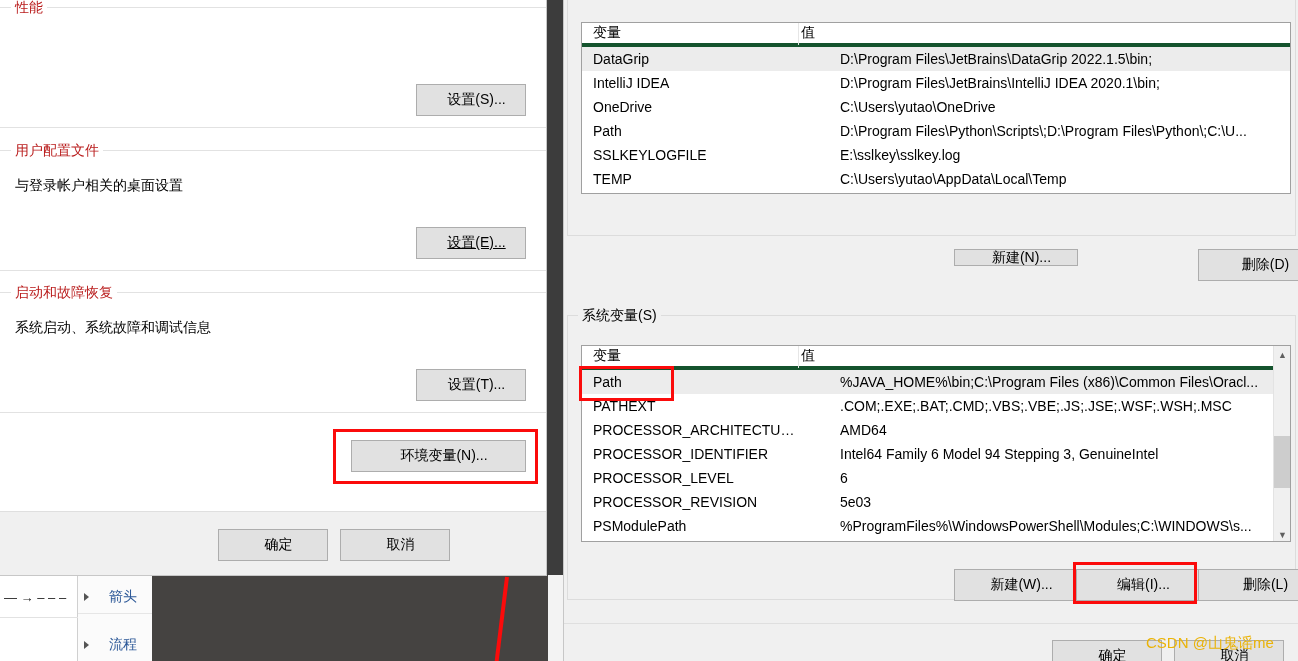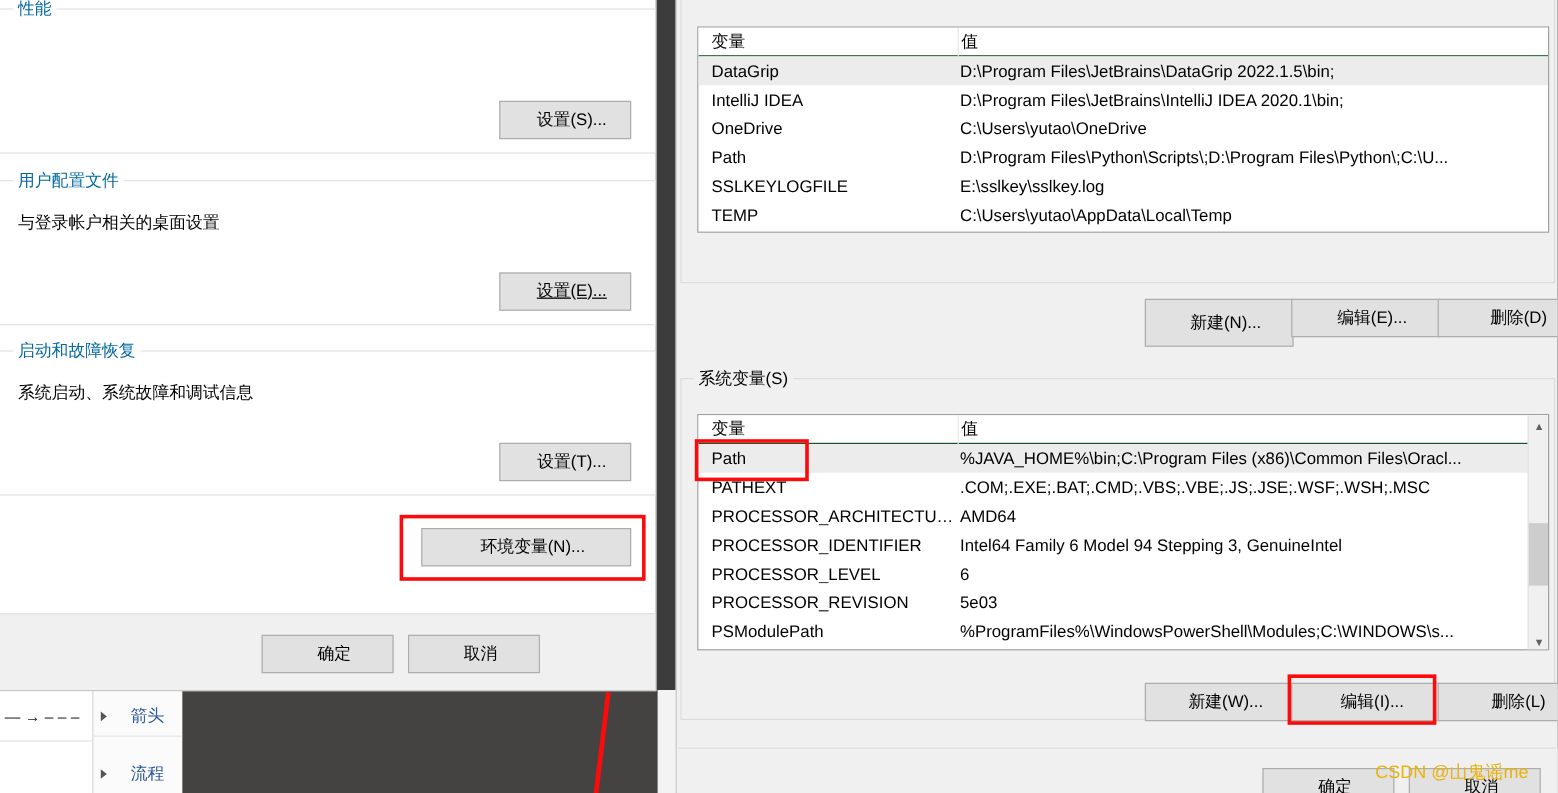--- a/index.html
+++ b/index.html
@@ -55,21 +55,21 @@
   
   .dlg-left {
     position: absolute; left: -2px; top: -2px; width: 549px; height: 578px;
     background: #ffffff; border: 1px solid #c7c7c7;
   }
   .group {
     position: absolute; border: 1px solid #e2e2e2; background: #ffffff;
   }
   .group-title {
     position: absolute; background: #ffffff; padding: 0 4px;
-    font-size: 14px; color: #0369a1; white-space: nowrap;
+    font-size: 14px; color: #b91c1c; white-space: nowrap;
   }
   .group-desc {
     position: absolute; font-size: 14px; color: #000; white-space: nowrap;
   }
   .btn {
     background: #e1e1e1; border: 1px solid #adadad; color: #000;
     font-size: 14px; font-family: "Liberation Sans", "DejaVu Sans", sans-serif;
     display: flex; align-items: center; justify-content: center;
     white-space: nowrap; cursor: default; padding: 0;
   }
@@ -96,28 +96,28 @@
   .rgroup-title {
     position: absolute; background: #f0f0f0; padding: 0 4px;
     font-size: 14px; color: #000; white-space: nowrap;
   }
   .listbox {
     position: absolute; background: #ffffff; border: 1px solid #a0a0a0;
     overflow: hidden;
   }
   .lhead {
     display: flex; height: 24px; align-items: center;
-    border-bottom: 1px solid #14532d; background: #ffffff;
+    border-bottom: 4px solid #14532d; background: #ffffff;
   }
   .lhead .c1 { width: 216px; padding-left: 11px; font-size: 14px; color: #000; }
   .lhead .c2 { flex: 1; padding-left: 2px; font-size: 14px; color: #000;
                border-left: 1px solid #e6e6e6; height: 24px; display: flex; align-items: center; }
   .lrow {
     display: flex; height: 24px; align-items: center; font-size: 14px; color: #000;
-    white-space: nowrap; overflow: hidden;
+    white-space: nowrap; overflow: hidden; gap: 40px;
   }
   .lrow.sel { background: #ececec; }
   .lrow .c1 { width: 216px; padding-left: 11px; overflow: hidden; text-overflow: ellipsis; }
   .lrow .c2 { flex: 1; padding-left: 2px; overflow: hidden; text-overflow: clip; }
 
   
   .vscroll {
     position: absolute; width: 17px; background: #f0f0f0; border-left: 1px solid #e3e3e3;
   }
   .vscroll .arrow {
@@ -222,22 +222,21 @@
       <div class="lrow">
         <div class="c1">TEMP</div>
         <div class="c2">C:\Users\yutao\AppData\Local\Temp</div>
       </div>
       <div class="lrow">
         
         
       </div>
     </div>
 
-    <div class="btn btn-abs flat" style="left:390px; top:274px; width:124px; height:40px;">新建(N)...</div>
-    <div class="btn btn-abs flat" style="left:512px; top:274px; width:124px; height:32px;">编辑(E)...</div>
+    <div class="btn btn-abs flat" style="left:390px; top:274px; width:124px; height:17px;">新建(N)...</div>
     <div class="btn btn-abs flat" style="left:634px; top:274px; width:124px; height:32px;">删除(D)</div>
 
     <div class="rgroup" style="left:3px; top:340px; width:729px; height:285px;"></div>
     <div class="rgroup-title" style="left:14px; top:332px;">系统变量(S)</div>
 
     <div class="listbox" style="left:17px; top:370px; width:710px; height:197px;">
       <div class="lhead">
         <div class="c1">变量</div>
         <div class="c2">值</div>
       </div>

